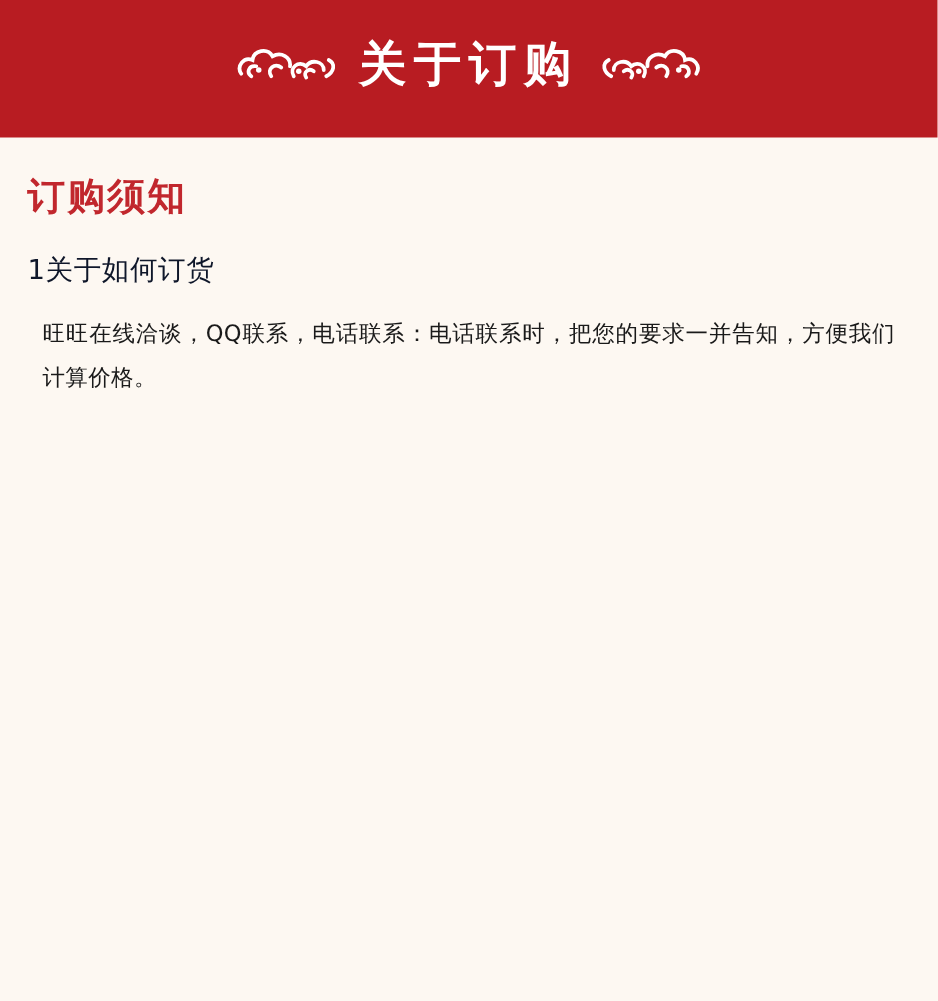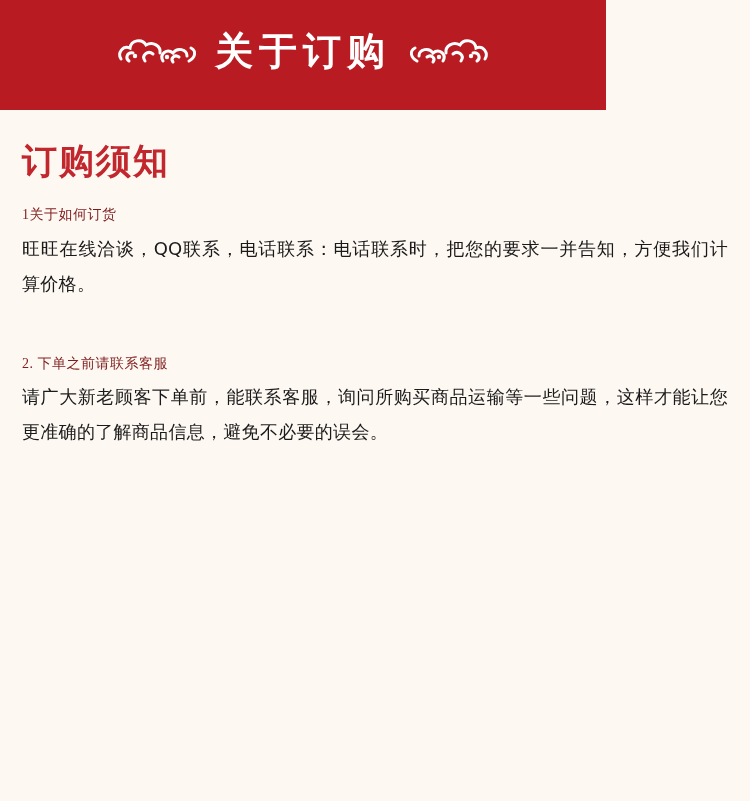--- a/index.html
+++ b/index.html
@@ -17,21 +17,21 @@
   .page {
     position: relative;
     width: 750px;
     height: 801px;
     background: #fdf8f2;
   }
 
   
   .banner {
     position: relative;
-    width: 606px;
+    width: 750px;
     height: 110px;
     background: #b81c22;
     display: flex;
     align-items: center;
     justify-content: center;
     overflow: hidden;
   }
   .banner-inner {
     display: flex;
     align-items: center;
@@ -55,42 +55,41 @@
   }
   .cloud svg { display: block; }
 
   
   .content {
     padding: 30px 22px 0 22px;
     box-sizing: border-box;
   }
   .section-title {
     color: #c1272d;
-    font-size: 35px;
+    font-size: 30px;
     font-weight: bold;
     letter-spacing: 2px;
     margin: 0 0 20px 0;
     line-height: 1.2;
   }
   .block {
     margin-bottom: 26px;
   }
   .block-heading {
-    font-size: 14px;
-    color: #7f1d1d;
+    font-size: 22px;
+    color: #0f172a;
     line-height: 1.9;
     margin: 0 0 2px 0;
     letter-spacing: 0.5px;
-    font-family: Liberation Serif, serif;
   }
   .block-body {
     font-size: 18px;
     color: #1a1a1a;
     line-height: 1.95;
-    margin: 0;
+    margin: 12px;
     letter-spacing: 0.3px;
     text-align: justify;
   }
   .spacer-lg { height: 24px; }
 </style>
 </head>
 <body>
 
 <div class="page">
 
@@ -138,21 +137,17 @@
 
     <h2 class="section-title">订购须知</h2>
 
     <div class="block">
       <p class="block-heading">1关于如何订货</p>
       <p class="block-body">旺旺在线洽谈，QQ联系，电话联系：电话联系时，把您的要求一并告知，方便我们计算价格。</p>
     </div>
 
     <div class="spacer-lg"></div>
 
-    <div class="block">
-      <p class="block-heading">2. 下单之前请联系客服</p>
-      <p class="block-body">请广大新老顾客下单前，能联系客服，询问所购买商品运输等一些问题，这样才能让您更准确的了解商品信息，避免不必要的误会。</p>
-    </div>
 
 
 
   </div>
 </div>
 
 </body></html>

